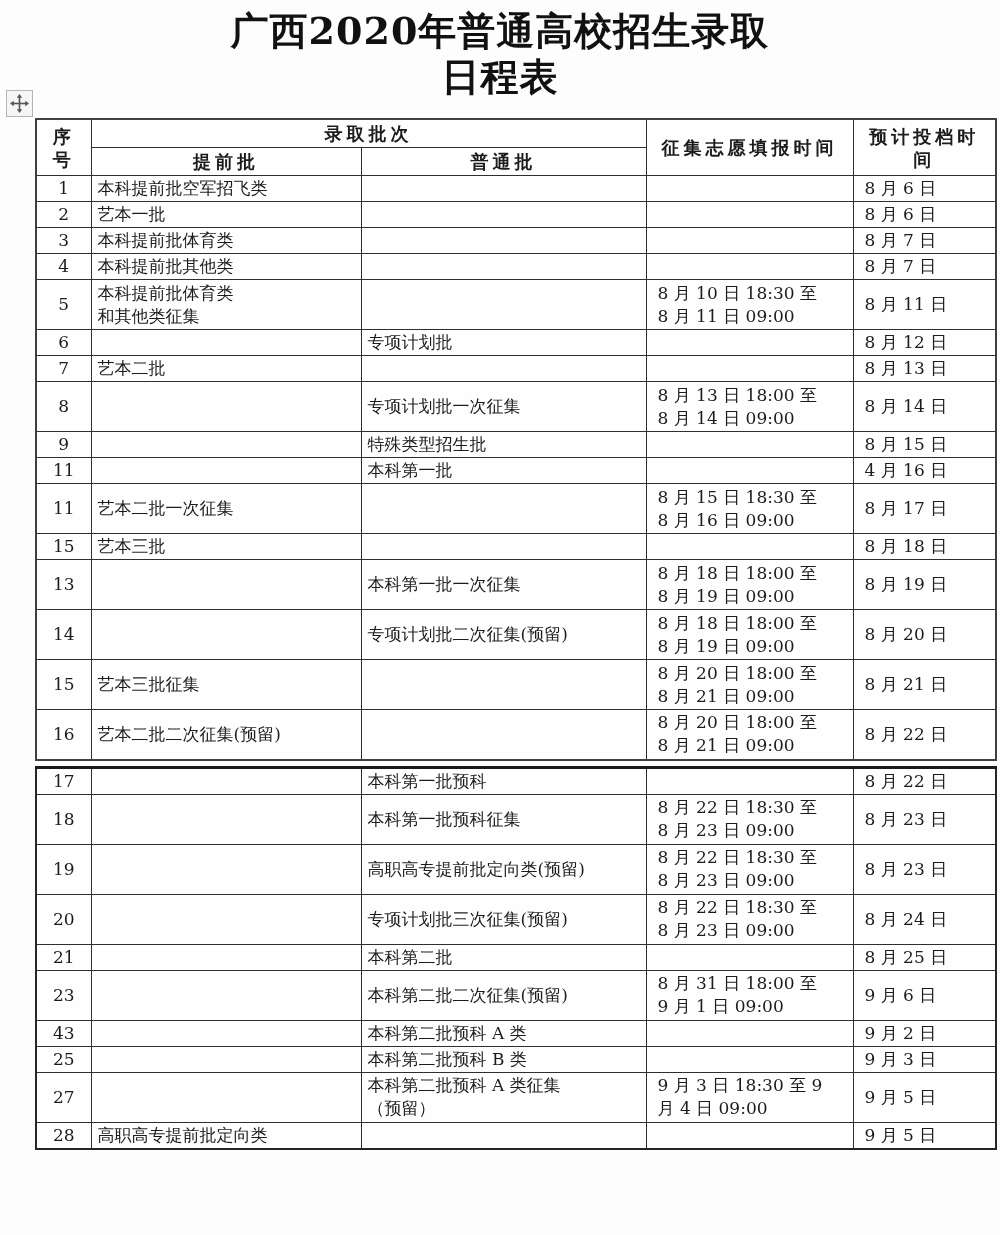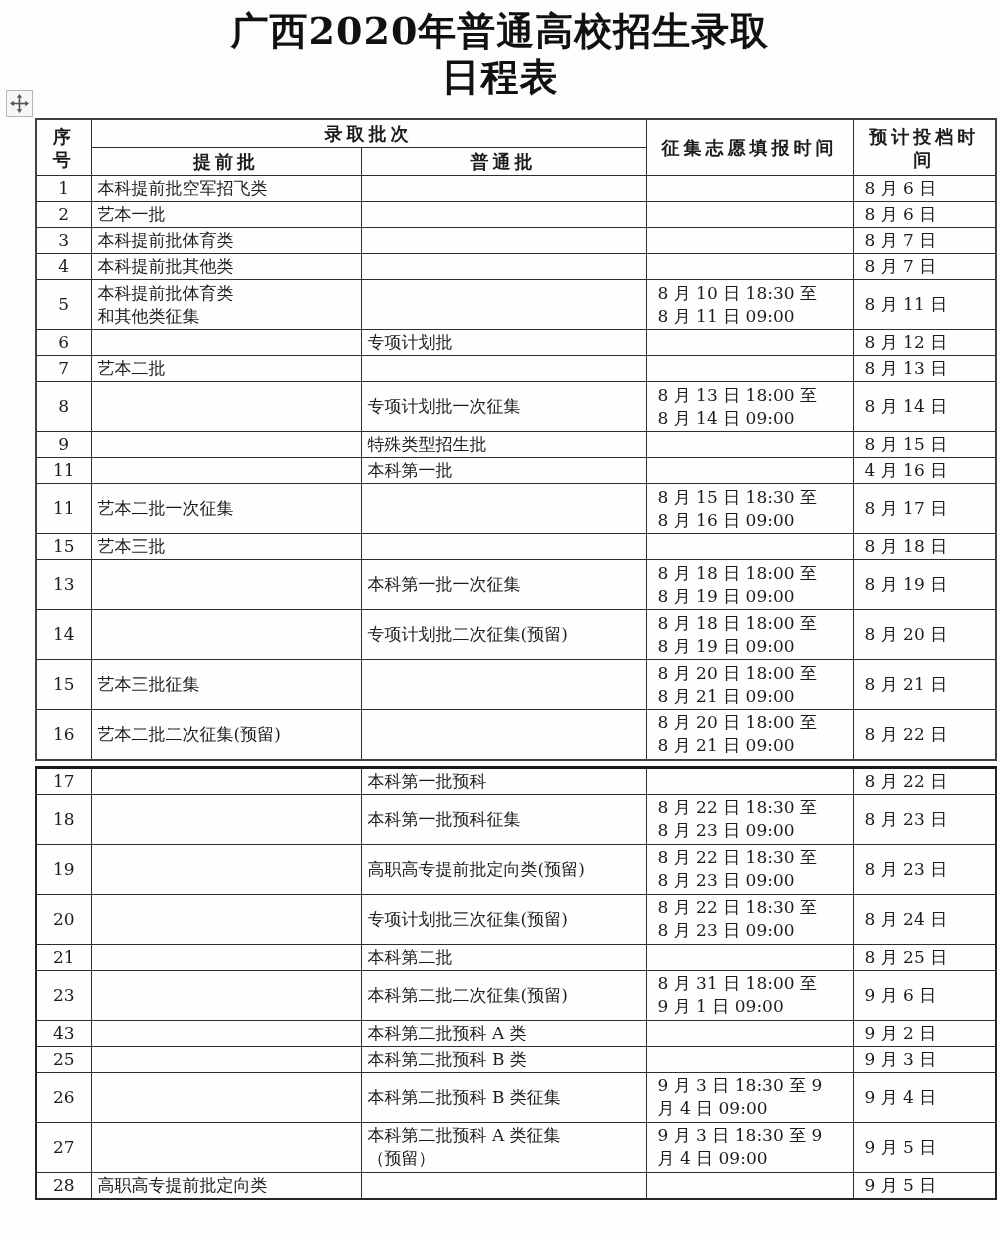--- a/index.html
+++ b/index.html
@@ -265,28 +265,20 @@
           <td class="c-center">9 月 2 日</td>
         </tr>
         <tr>
           <td class="c-num">25</td>
           <td class="c-left"></td>
           <td class="c-left">本科第二批预科 B 类</td>
           <td class="c-center"></td>
           <td class="c-center">9 月 3 日</td>
         </tr>
         <tr class="tall">
-          <td class="c-num">26</td>
-          <td class="c-left"></td>
-          <td class="c-left">本科第二批预科 B 类征集</td>
-          <td class="c-center">9 月 3 日 18:30 至 9
-月 4 日 09:00</td>
-          <td class="c-center">9 月 4 日</td>
-        </tr>
-        <tr class="tall">
           <td class="c-num">27</td>
           <td class="c-left"></td>
           <td class="c-left">本科第二批预科 A 类征集
 （预留）</td>
           <td class="c-center">9 月 3 日 18:30 至 9
 月 4 日 09:00</td>
           <td class="c-center">9 月 5 日</td>
         </tr>
         <tr>
           <td class="c-num">28</td>

